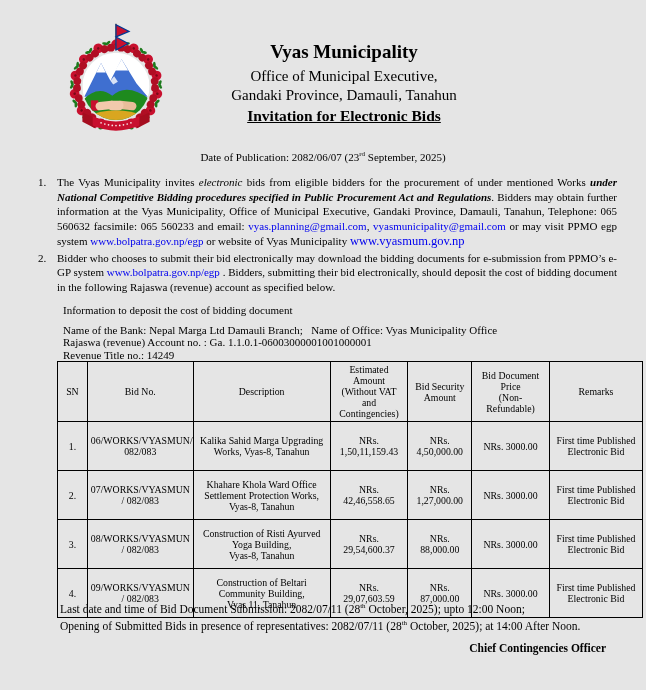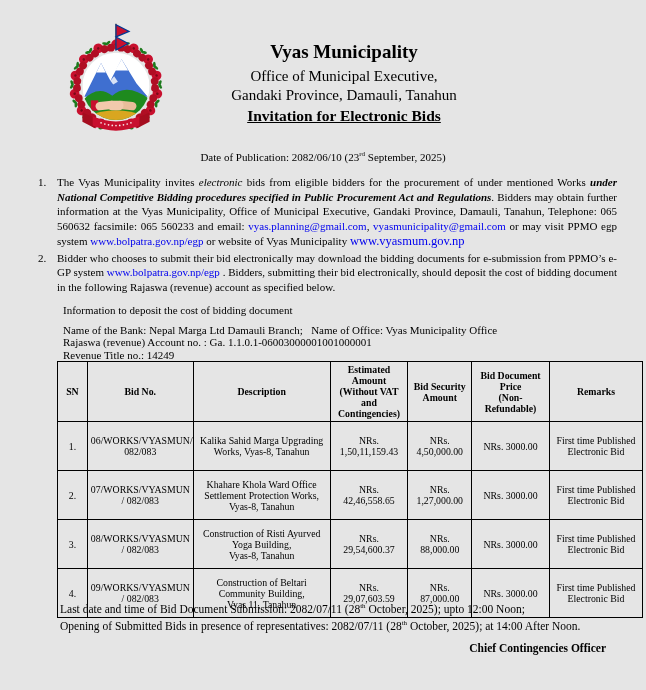--- a/index.html
+++ b/index.html
@@ -50,21 +50,21 @@
     font-size: 9.8px;
     table-layout: fixed;
   }
   table.bids th, table.bids td {
     border: 1px solid #000;
     white-space: pre-line;
     text-align: center;
     vertical-align: middle;
     padding: 2px 3px;
   }
-  table.bids th { font-weight: bold; height: 40px; }
+  table.bids th { font-weight: normal; height: 40px; }
   table.bids td { height: 44px; }
   td.sn-cell { vertical-align: bottom; padding-bottom: 7px; }
   col.c-sn { width: 5.1%; } col.c-bid { width: 18.1%; } col.c-desc { width: 23.4%; }
   col.c-est { width: 13.3%; } col.c-sec { width: 10.9%; } col.c-price { width: 13.3%; }
   col.c-rem { width: 15.9%; }
 
   
   .footer { position: absolute; left: 60px; right: 40px; top: 602px; font-size: 11.5px; }
   .footer-line { margin-bottom: 4px; }
   .signature { text-align: right; font-weight: bold; margin-top: 10px; font-size: 11.5px; }
@@ -145,21 +145,21 @@
   </div>
 
   <div class="header-text">
     <div class="title">Vyas Municipality</div>
     <div class="subtitle">Office of Municipal Executive,</div>
     <div class="subtitle">Gandaki Province, Damauli, Tanahun</div>
     <div class="invitation">Invitation for Electronic Bids</div>
   </div>
 
   <div class="date-line">
-    <span>Date of Publication: 2082/06/10 (23</span><sup><span>rd</span></sup><span> September, 2025)</span>
+    <span>Date of Publication: 2082/06/07 (23</span><sup><span>rd</span></sup><span> September, 2025)</span>
   </div>
 
   <div class="para first">
     <div class="para-num">1.</div>
     <div class="para-body">
       <span>The Vyas Municipality invites </span><span class="it">electronic</span><span> bids from eligible bidders for the procurement of under mentioned Works </span><span class="bi">under National Competitive Bidding procedures specified in Public Procurement Act and Regulations</span><span>. Bidders may obtain further information at the Vyas Municipality, Office of Municipal Executive, Gandaki Province, Damauli, Tanahun, Telephone: 065 560632  facsimile: 065 560233 and email: </span><a class="doc-link">vyas.planning@gmail.com</a><span>,  </span><a class="doc-link">vyasmunicipality@gmail.com</a><span> or may visit PPMO egp system </span><a class="doc-link">www.bolpatra.gov.np/egp</a><span> or website of Vyas Municipality </span><a class="doc-link lnk-big">www.vyasmum.gov.np</a>
     </div>
   </div>
 
   <div class="para">

